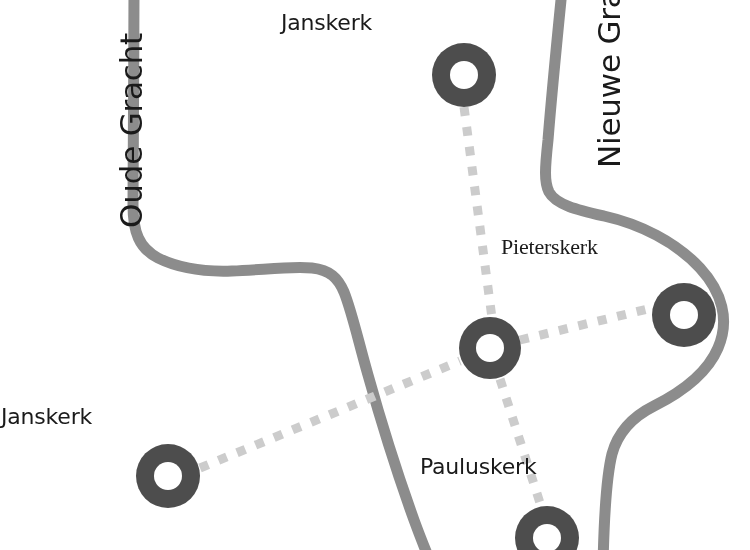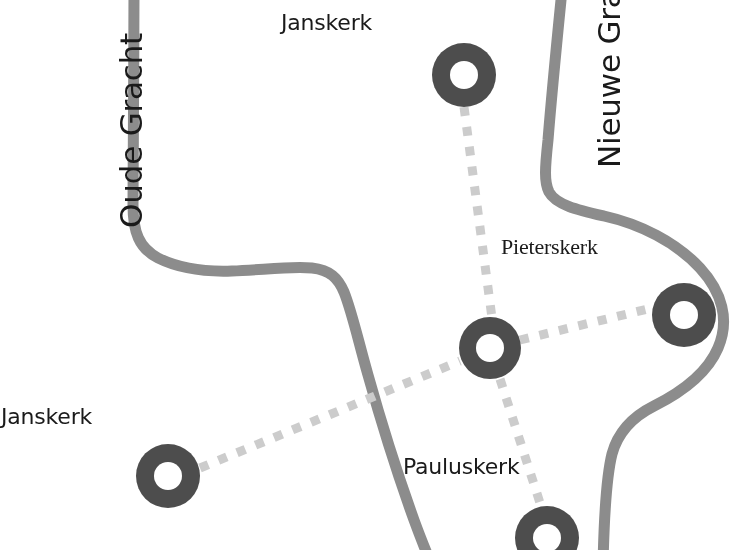--- a/index.html
+++ b/index.html
@@ -51,21 +51,21 @@
   }
   #lbl-nieuwe {
     left: 594px;
     top: 168px;
     transform: rotate(-90deg);
   }
   #lbl-janskerk  { left: 281px; top: 12px;  }
   #lbl-pieters   { left: 501px; top: 236px; font-family: Liberation Serif, serif; }
   #lbl-dom       { left: 385px; top: 288px; }
   #lbl-mariakerk { left: 1px;   top: 406px; }
-  #lbl-pauluskerk{ left: 403px; top: 456px; }
+  #lbl-pauluskerk{ left: 420px; top: 456px; }
 </style>
 </head>
 <body>
 
 <div id="map-root">
 
   <svg id="map-svg" viewBox="0 0 750 550">
 
     <g>
       <path d="M 134 -10

